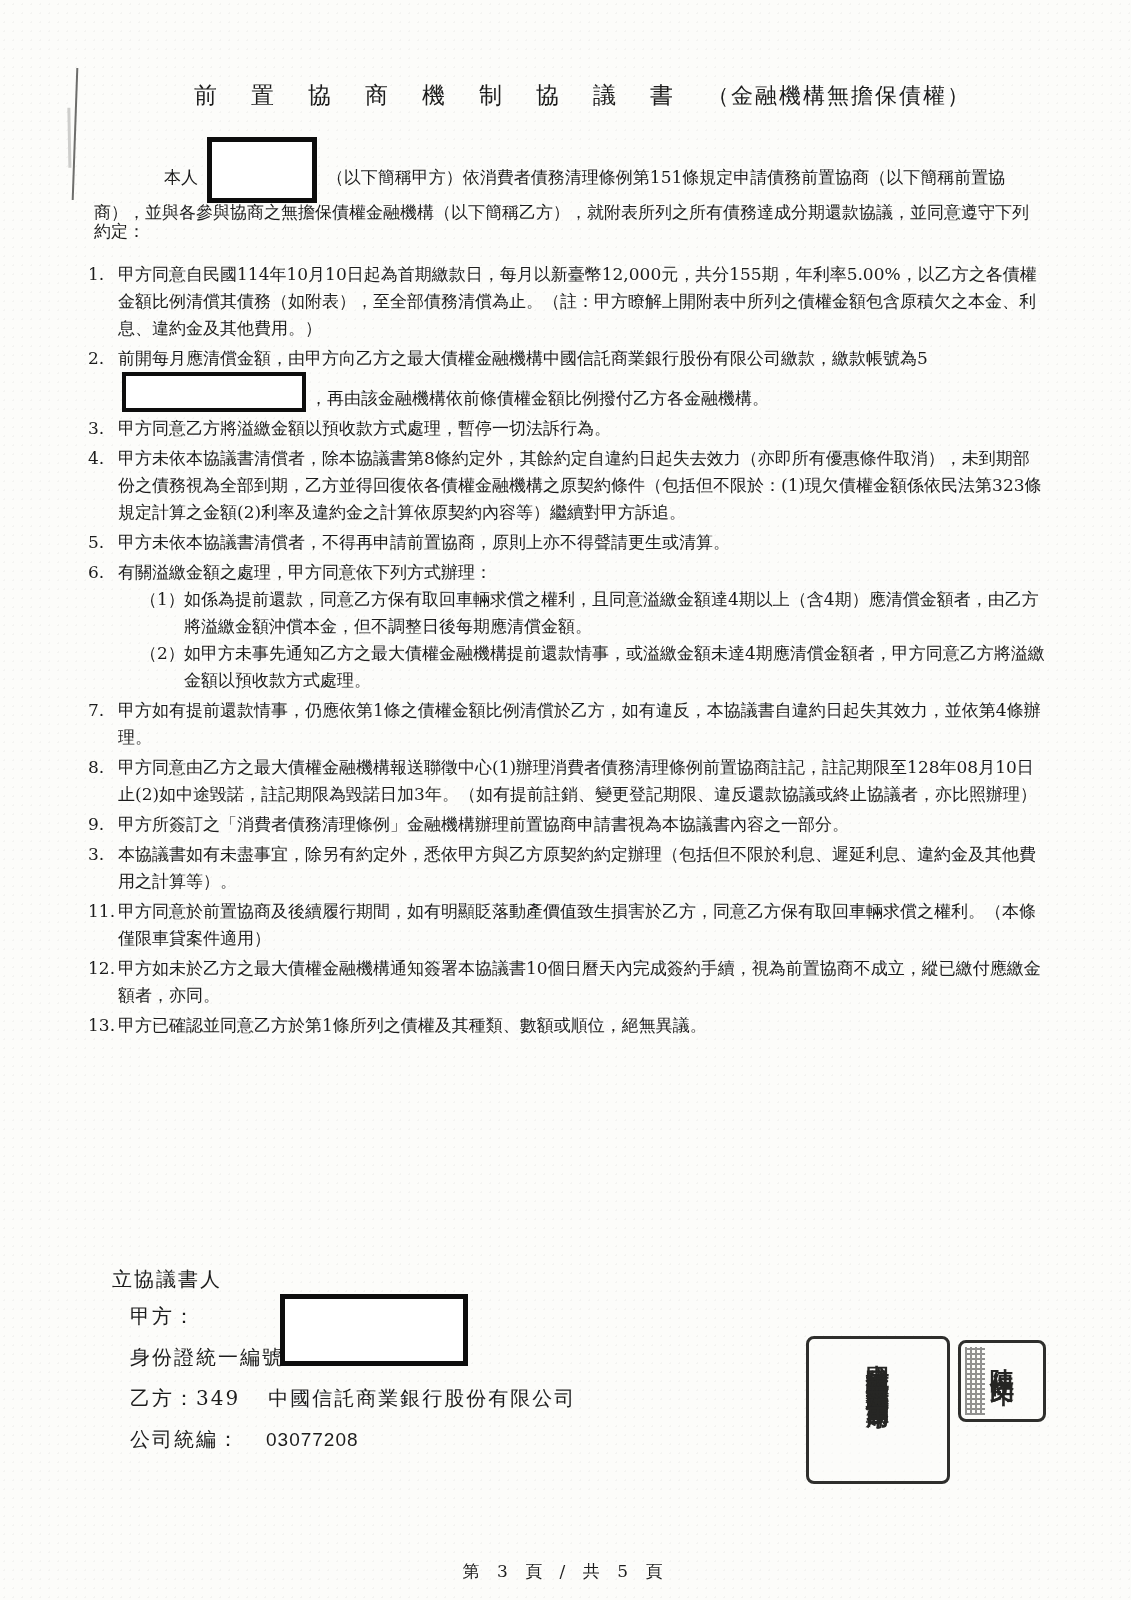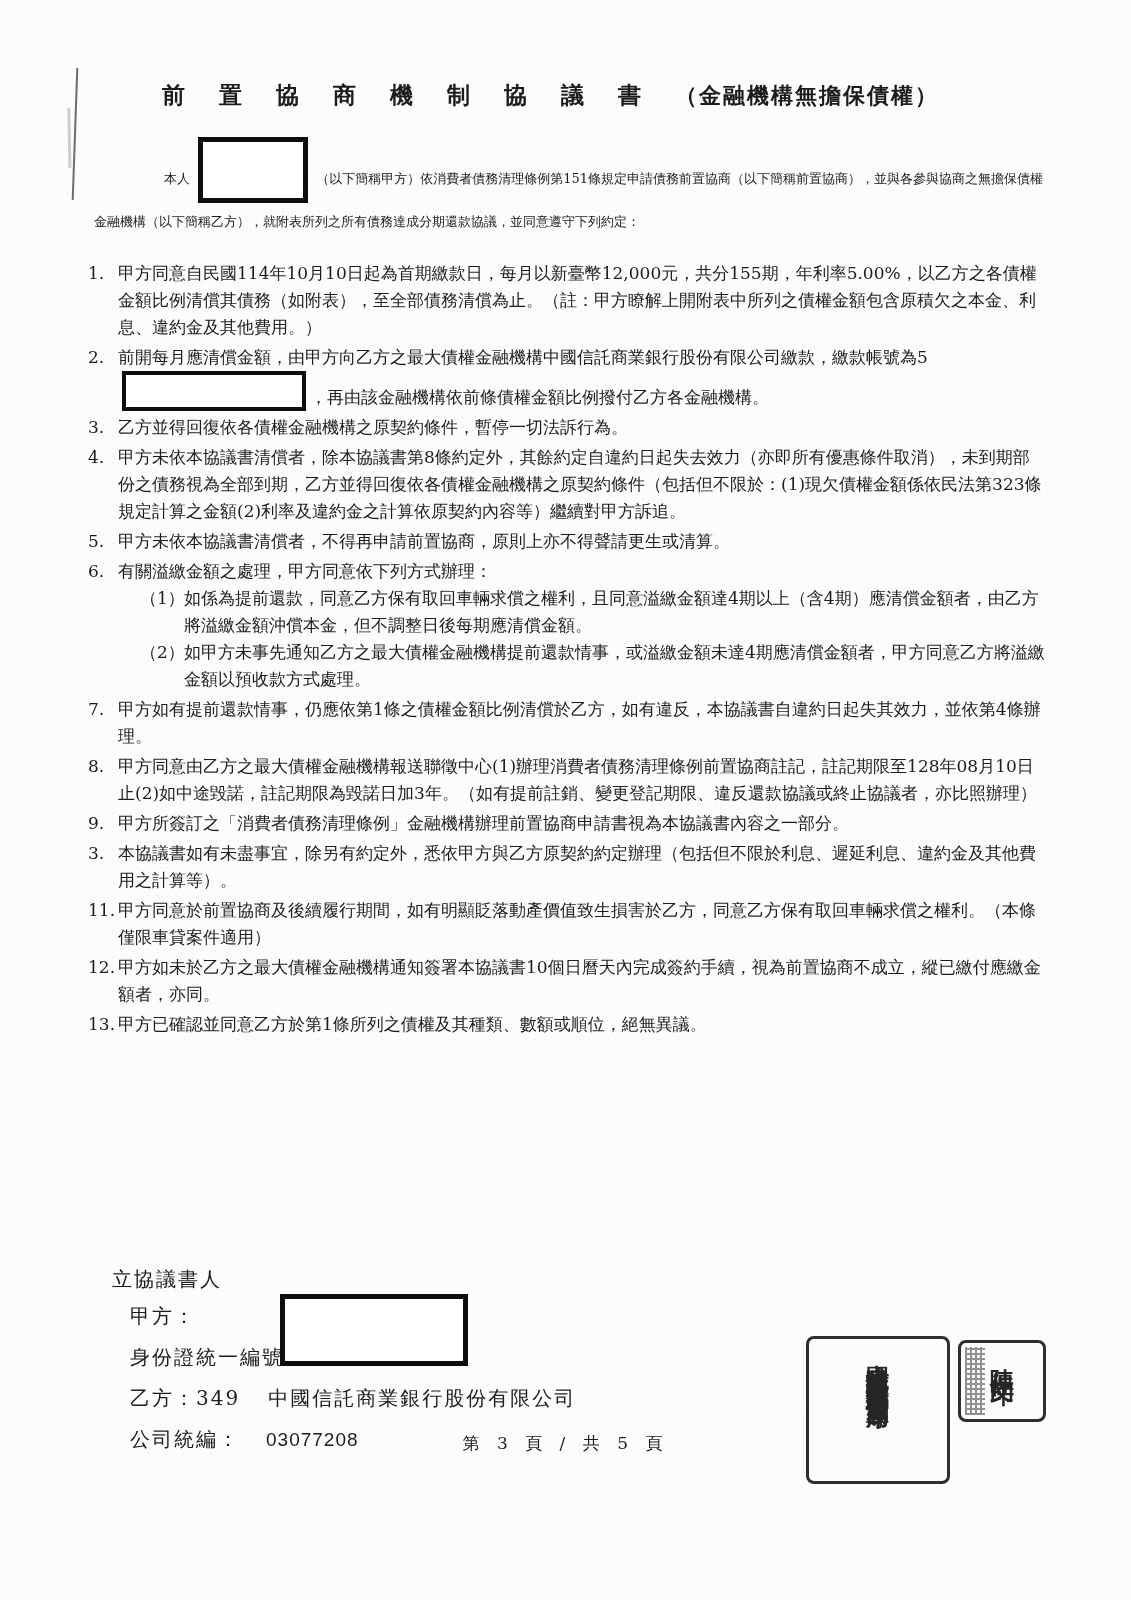--- a/index.html
+++ b/index.html
@@ -8,24 +8,24 @@
     width:1131px;height:1600px;
     margin:0 auto;
     background:#fcfcfa;
     background-image:radial-gradient(rgba(60,60,60,0.045) 1px, transparent 1px);
     background-size:9px 9px;
     font-family:"DejaVu Serif","Liberation Serif",serif;
     color:#1c1c1c;
     overflow:hidden;
   }
   .content{padding:80px 86px 0 94px;}
-  .doc-title{white-space:nowrap;margin-left:68px;margin-bottom:26px;font-weight:700;}
+  .doc-title{white-space:nowrap;margin-left:100px;margin-bottom:26px;font-weight:400;}
   .title-main{font-size:23px;letter-spacing:34px;}
   .title-paren{font-size:22px;letter-spacing:2px;}
-  .intro{font-size:13px;line-height:37px;text-indent:70px;margin-bottom:20px;}
+  .intro{font-size:17px;line-height:19px;text-indent:70px;margin-bottom:20px;}
   .items{font-size:17px;line-height:27px;}
   .item{position:relative;padding-left:24px;margin-bottom:3px;}
   .item .num{position:absolute;left:-6px;top:0;}
   .sub{position:relative;margin-left:22px;padding-left:44px;}
   .sub .num{position:absolute;left:0;top:0;}
   .redact{
     display:inline-block;background:#fff;border:4px solid #0d0d0d;
     vertical-align:middle;margin:0 4px;
   }
   .redact.intro-box{width:100px;height:56px;border-width:5px;vertical-align:-20px;}
@@ -45,21 +45,21 @@
     font-weight:600;color:#262624;
   }
   .seal-bank .seal-text{height:128px;font-size:23px;line-height:26px;letter-spacing:2px;}
   .seal-name .seal-text{height:62px;font-size:24px;line-height:30px;letter-spacing:4px;}
   .seal-smudge{
     position:absolute;left:4px;top:4px;bottom:4px;width:20px;
     background:repeating-linear-gradient(0deg,#3a3a38 0 2px,transparent 2px 5px),
                repeating-linear-gradient(90deg,#3a3a38 0 2px,transparent 2px 5px);
     opacity:.55;
   }
-  .footer{position:absolute;left:0;top:1432px;width:100%;text-align:center;
+  .footer{position:absolute;left:0;top:1560px;width:100%;text-align:center;
           font-size:17px;letter-spacing:6px;}
   .scan-line{position:absolute;left:74px;top:68px;width:2px;height:132px;background:#4a4a48;
              transform:rotate(2deg);opacity:.8;}
   .scan-line:after{content:"";position:absolute;left:-6px;top:40px;width:3px;height:60px;
              background:#8a8a88;opacity:.5;transform:rotate(-3deg);}
 </style>
 </head>
 <body>
 
 <div class="page">
@@ -74,21 +74,21 @@
 
     <div class="intro">
       <span>本人</span>
       <span class="redact intro-box"></span>
       <span>（以下簡稱甲方）依消費者債務清理條例第151條規定申請債務前置協商（以下簡稱前置協商），並與各參與協商之無擔保債權金融機構（以下簡稱乙方），就附表所列之所有債務達成分期還款協議，並同意遵守下列約定：</span>
     </div>
 
     <div class="items">
         <div class="item"><span class="num">1.</span><span>甲方同意自民國114年10月10日起為首期繳款日，每月以新臺幣12,000元，共分155期，年利率5.00%，以乙方之各債權金額比例清償其債務（如附表），至全部債務清償為止。（註：甲方瞭解上開附表中所列之債權金額包含原積欠之本金、利息、違約金及其他費用。）</span></div>
         <div class="item"><span class="num">2.</span><span>前開每月應清償金額，由甲方向乙方之最大債權金融機構中國信託商業銀行股份有限公司繳款，繳款帳號為5</span><span class="redact acct-box"></span><span>，再由該金融機構依前條債權金額比例撥付乙方各金融機構。</span></div>
-        <div class="item"><span class="num">3.</span><span>乙方並得回復依各債權金融機構之原契約條件，暫停一切法訴行為。</span></div>
+        <div class="item"><span class="num">3.</span><span>甲方同意乙方將溢繳金額以預收款方式處理，暫停一切法訴行為。</span></div>
         <div class="item"><span class="num">4.</span><span>甲方未依本協議書清償者，除本協議書第8條約定外，其餘約定自違約日起失去效力（亦即所有優惠條件取消），未到期部份之債務視為全部到期，乙方並得回復依各債權金融機構之原契約條件（包括但不限於：(1)現欠債權金額係依民法第323條規定計算之金額(2)利率及違約金之計算依原契約內容等）繼續對甲方訴追。</span></div>
         <div class="item"><span class="num">5.</span><span>甲方未依本協議書清償者，不得再申請前置協商，原則上亦不得聲請更生或清算。</span></div>
         <div class="item"><span class="num">6.</span><span>有關溢繳金額之處理，甲方同意依下列方式辦理：</span><div class="sub"><span class="num">（1）</span><span>如係為提前還款，同意乙方保有取回車輛求償之權利，且同意溢繳金額達4期以上（含4期）應清償金額者，由乙方將溢繳金額沖償本金，但不調整日後每期應清償金額。</span></div><div class="sub"><span class="num">（2）</span><span>如甲方未事先通知乙方之最大債權金融機構提前還款情事，或溢繳金額未達4期應清償金額者，甲方同意乙方將溢繳金額以預收款方式處理。</span></div></div>
         <div class="item"><span class="num">7.</span><span>甲方如有提前還款情事，仍應依第1條之債權金額比例清償於乙方，如有違反，本協議書自違約日起失其效力，並依第4條辦理。</span></div>
         <div class="item"><span class="num">8.</span><span>甲方同意由乙方之最大債權金融機構報送聯徵中心(1)辦理消費者債務清理條例前置協商註記，註記期限至128年08月10日止(2)如中途毀諾，註記期限為毀諾日加3年。（如有提前註銷、變更登記期限、違反還款協議或終止協議者，亦比照辦理）</span></div>
         <div class="item"><span class="num">9.</span><span>甲方所簽訂之「消費者債務清理條例」金融機構辦理前置協商申請書視為本協議書內容之一部分。</span></div>
         <div class="item"><span class="num">3.</span><span>本協議書如有未盡事宜，除另有約定外，悉依甲方與乙方原契約約定辦理（包括但不限於利息、遲延利息、違約金及其他費用之計算等）。</span></div>
         <div class="item"><span class="num">11.</span><span>甲方同意於前置協商及後續履行期間，如有明顯貶落動產價值致生損害於乙方，同意乙方保有取回車輛求償之權利。（本條僅限車貸案件適用）</span></div>
         <div class="item"><span class="num">12.</span><span>甲方如未於乙方之最大債權金融機構通知簽署本協議書10個日曆天內完成簽約手續，視為前置協商不成立，縱已繳付應繳金額者，亦同。</span></div>
         <div class="item"><span class="num">13.</span><span>甲方已確認並同意乙方於第1條所列之債權及其種類、數額或順位，絕無異議。</span></div>

